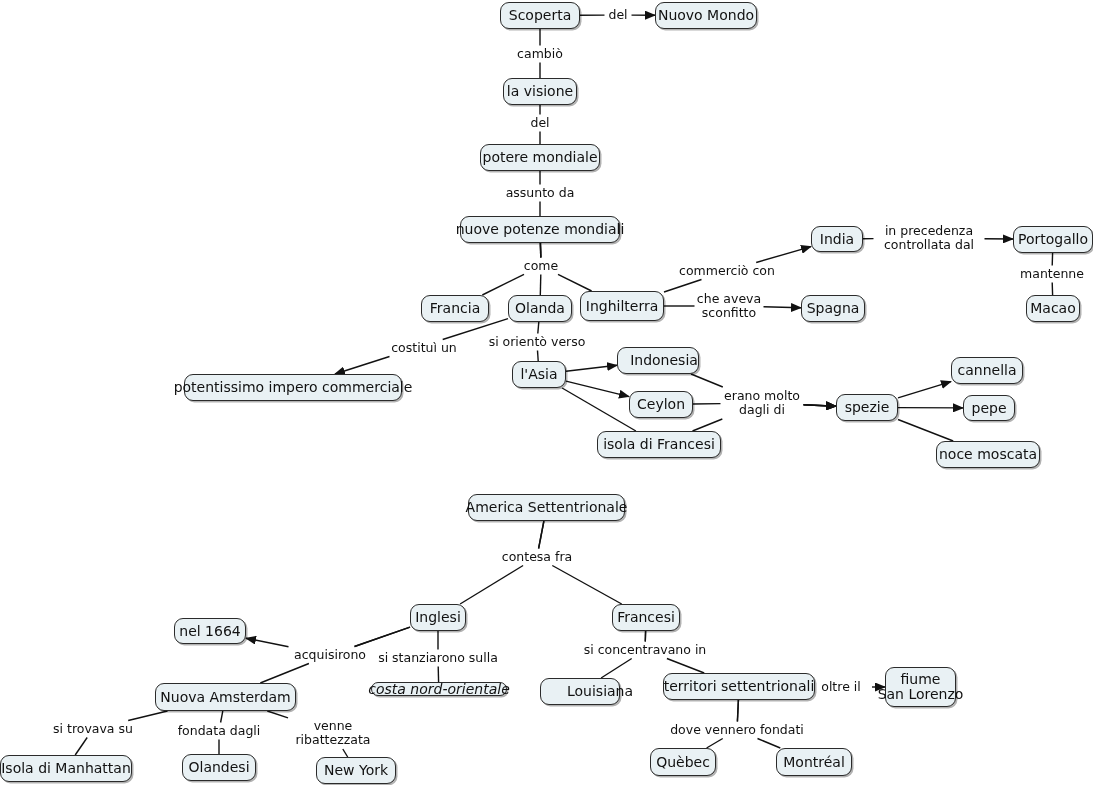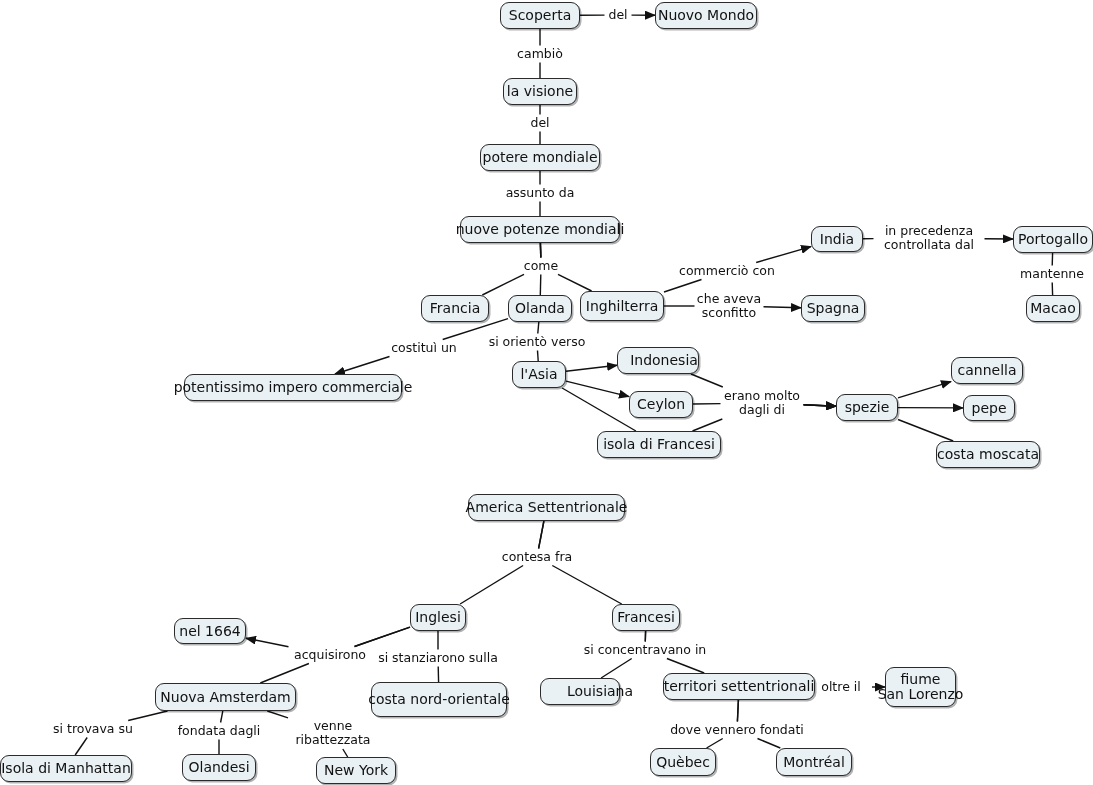--- a/index.html
+++ b/index.html
@@ -196,27 +196,27 @@
       <div class="node" style="left: 1026px; top: 295px; width: 54px; height: 27px;">Macao</div>
       <div class="node" style="left: 801px; top: 295px; width: 64px; height: 27px;">Spagna</div>
       <div class="node" style="left: 184px; top: 374px; width: 218px; height: 27px;">potentissimo impero commerciale</div>
       <div class="node" style="left: 512px; top: 361px; width: 54px; height: 27px;">l'Asia</div>
       <div class="node" style="left: 617px; top: 347px; width: 82px; height: 27px; padding-left: 20px;">Indonesia</div>
       <div class="node" style="left: 629px; top: 391px; width: 64px; height: 27px;">Ceylon</div>
       <div class="node" style="left: 597px; top: 431px; width: 124px; height: 27px;">isola di Francesi</div>
       <div class="node" style="left: 836px; top: 394px; width: 62px; height: 27px;">spezie</div>
       <div class="node" style="left: 951px; top: 357px; width: 72px; height: 27px;">cannella</div>
       <div class="node" style="left: 963px; top: 395px; width: 52px; height: 26px;">pepe</div>
-      <div class="node" style="left: 936px; top: 441px; width: 104px; height: 27px;">costa moscata</div>
+      <div class="node" style="left: 936px; top: 441px; width: 104px; height: 27px;">noce moscata</div>
       <div class="node" style="left: 468px; top: 494px; width: 157px; height: 27px;">America Settentrionale</div>
       <div class="node" style="left: 410px; top: 604px; width: 56px; height: 27px;">Inglesi</div>
       <div class="node" style="left: 612px; top: 604px; width: 68px; height: 27px;">Francesi</div>
       <div class="node" style="left: 174px; top: 618px; width: 72px; height: 26px;">nel 1664</div>
       <div class="node" style="left: 155px; top: 683px; width: 141px; height: 28px;">Nuova Amsterdam</div>
-      <div class="node" style="left: 371px; top: 682px; width: 136px; height: 35px;">costa nord-orientale</div>
+      <div class="node" style="left: 371px; top: 682px; width: 136px; height: 14px; font-style: italic;">costa nord-orientale</div>
       <div class="node" style="left: 540px; top: 678px; width: 80px; height: 27px; padding-left: 48px;">Louisiana</div>
       <div class="node" style="left: 663px; top: 673px; width: 152px; height: 27px;">territori settentrionali</div>
       <div class="node" style="left: 885px; top: 667px; width: 71px; height: 40px;">fiume
 San Lorenzo</div>
       <div class="node" style="left: 0px; top: 755px; width: 132px; height: 27px;">Isola di Manhattan</div>
       <div class="node" style="left: 182px; top: 754px; width: 74px; height: 27px;">Olandesi</div>
       <div class="node" style="left: 316px; top: 757px; width: 80px; height: 27px;">New York</div>
       <div class="node" style="left: 650px; top: 748px; width: 66px; height: 28px;">Quèbec</div>
       <div class="node" style="left: 776px; top: 748px; width: 76px; height: 28px;">Montréal</div>
     </div>

